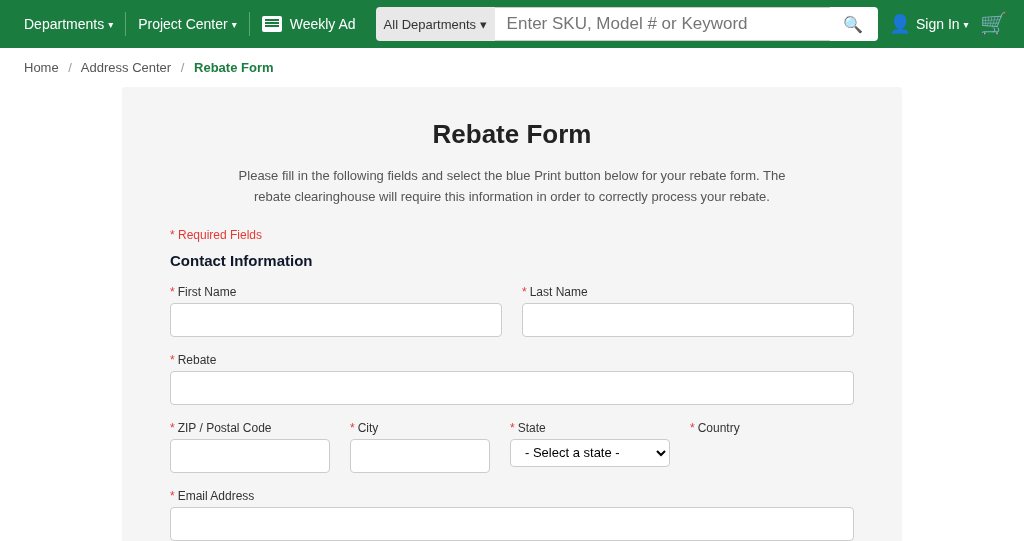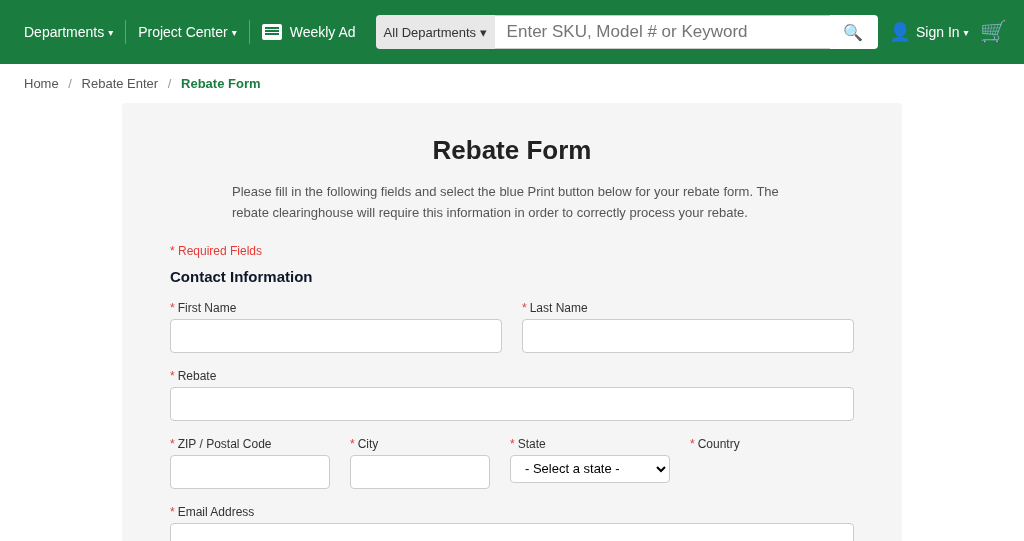--- a/index.html
+++ b/index.html
@@ -4,21 +4,21 @@
   <style>
     * { box-sizing: border-box; margin: 0; padding: 0; }
     body { font-family: Arial, sans-serif; font-size: 14px; background: #fff; }
 
     
     .header {
       background-color: #1a7c3e;
       display: flex;
       align-items: center;
       padding: 0 16px;
-      height: 64px;
+      height: 48px;
       gap: 0;
     }
     .header-nav-item {
       color: #fff;
       font-size: 14px;
       font-weight: 500;
       display: flex;
       align-items: center;
       gap: 4px;
       padding: 0 8px;
@@ -144,20 +144,21 @@
       padding: 32px 48px 40px;
     }
     .form-title {
       font-size: 26px;
       font-weight: bold;
       text-align: center;
       color: #222;
       margin-bottom: 16px;
     }
     .form-description {
+      text-align: center;
       color: #555;
       font-size: 13px;
       line-height: 1.6;
       margin-bottom: 20px;
       max-width: 560px;
       margin-left: auto;
       margin-right: auto;
     }
     .required-note {
       font-size: 12px;
@@ -256,21 +257,21 @@
     </div>
     <div class="cart-icon">
       <span>🛒</span>
     </div>
   </div>
 </header>
 
 <nav class="breadcrumb">
   <a href="#">Home</a>
   <span class="sep">/</span>
-  <a href="#">Rebate Enter</a>
+  <a href="#">Address Center</a>
   <span class="sep">/</span>
   <span class="current">Rebate Form</span>
 </nav>
 
 <main class="main-content">
   <div class="form-container">
     <h1 class="form-title">Rebate Form</h1>
     <p class="form-description">Please fill in the following fields and select the blue Print button below for your rebate form. The rebate clearinghouse will require this information in order to correctly process your rebate.</p>
     <p class="required-note">* Required Fields</p>
     <h2 class="section-title">Contact Information</h2>

